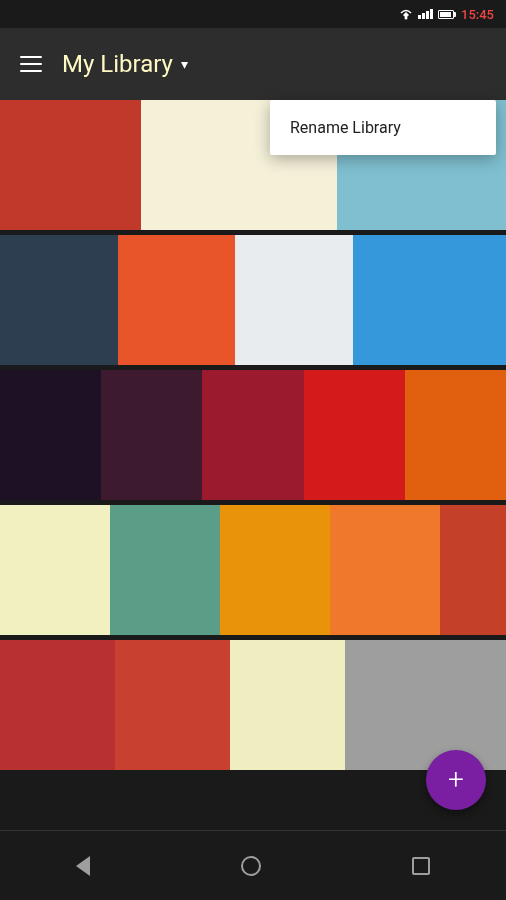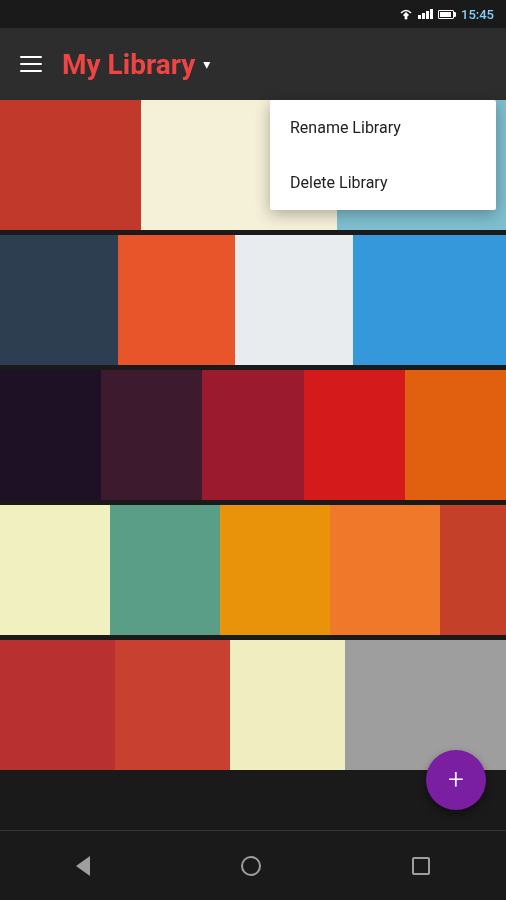--- a/index.html
+++ b/index.html
@@ -22,21 +22,21 @@
       justify-content: flex-end;
       padding: 0 12px;
       gap: 6px;
     }
     .status-icons {
       display: flex;
       align-items: center;
       gap: 5px;
     }
     .status-time {
-      color: #7dd3fc;
+      color: #ef4444;
       font-size: 13px;
       font-weight: 500;
     }
 
     
     .app-bar {
       width: 100%;
       height: 72px;
       background: #2d2d2d;
       display: flex;
@@ -60,23 +60,23 @@
       background: white;
       border-radius: 1px;
     }
     .title-area {
       display: flex;
       align-items: center;
       gap: 8px;
       cursor: pointer;
     }
     .app-title {
-      color: #ef4444;
-      font-size: 28px;
-      font-weight: 700;
+      color: #fef9c3;
+      font-size: 24px;
+      font-weight: 400;
     }
     .dropdown-arrow {
       color: white;
       font-size: 14px;
     }
 
     
     .dropdown-menu {
       position: absolute;
       top: 100px;
@@ -286,21 +286,20 @@
     <span></span>
   </div>
   <div class="title-area">
     <span class="app-title">My Library</span>
     <span class="dropdown-arrow">▾</span>
   </div>
 </div>
 
 <div class="dropdown-menu">
   <span class="dropdown-item">Rename Library</span>
-  <span class="dropdown-item">Delete Library</span>
 </div>
 
 <div class="swatches-container">
 
   <div class="swatch-row row1">
     <div class="swatch"></div>
     <div class="swatch"></div>
     <div class="swatch"></div>
   </div>
   <div class="swatch-row-divider"></div>

